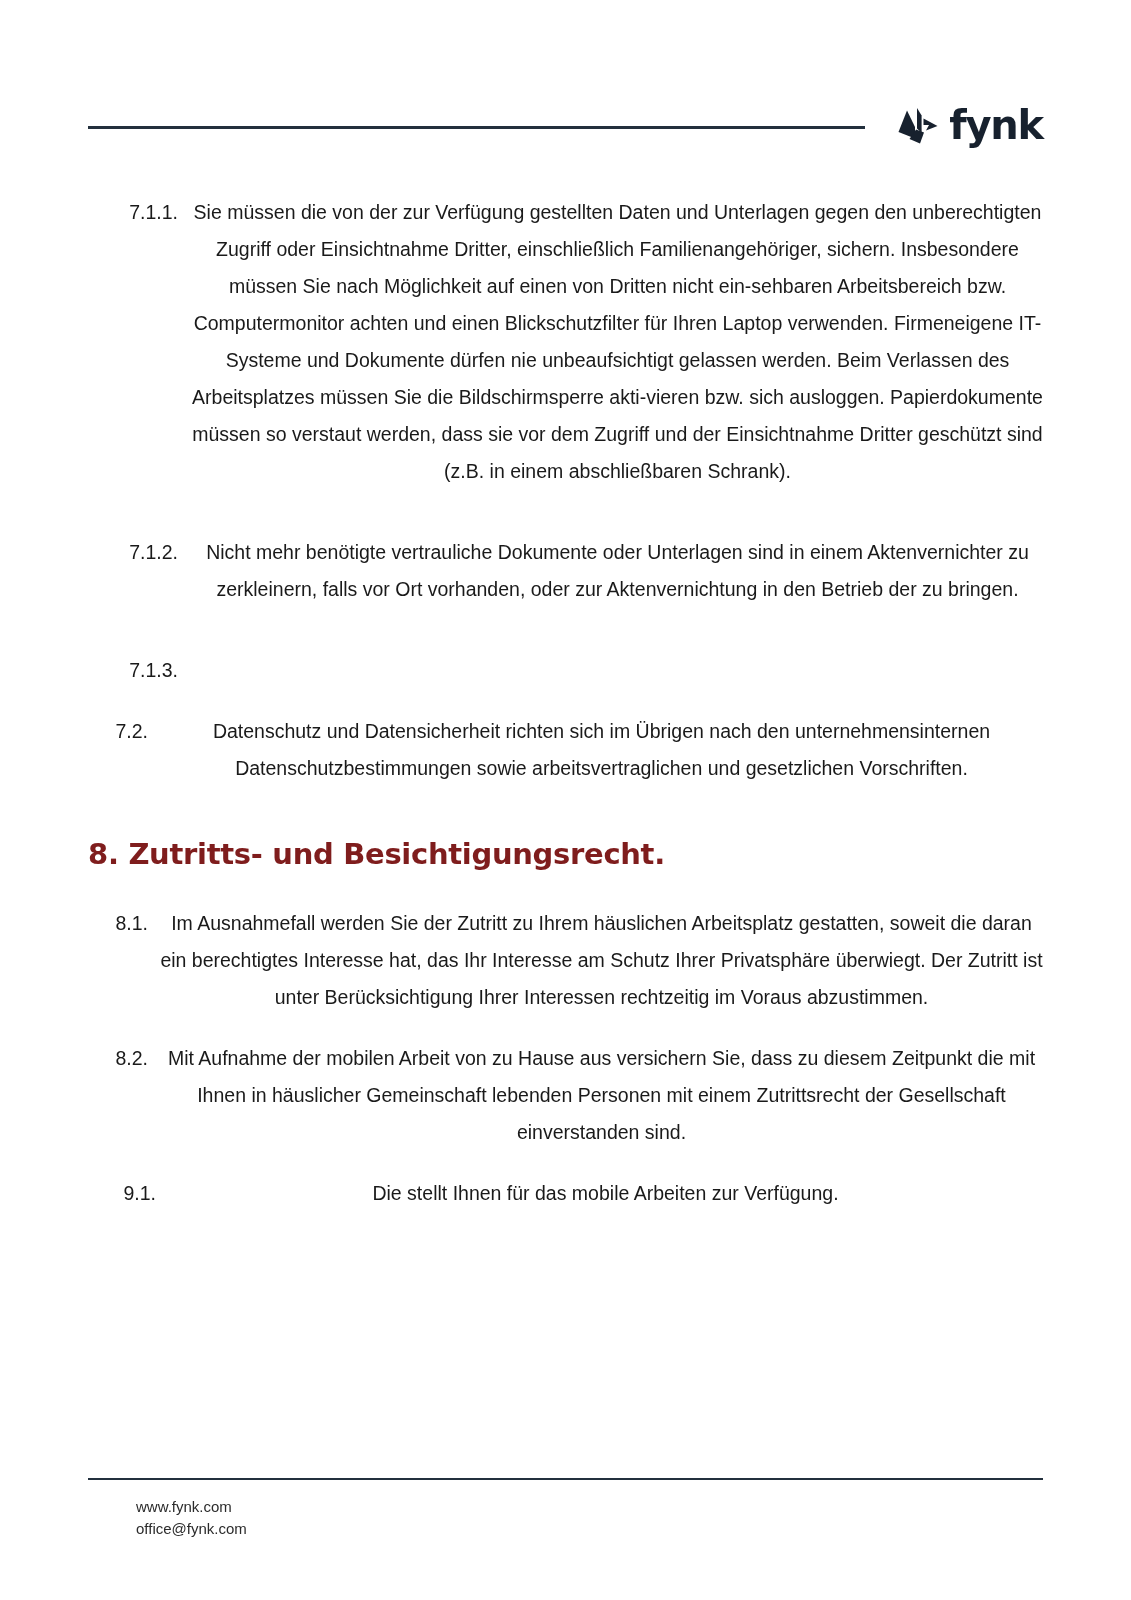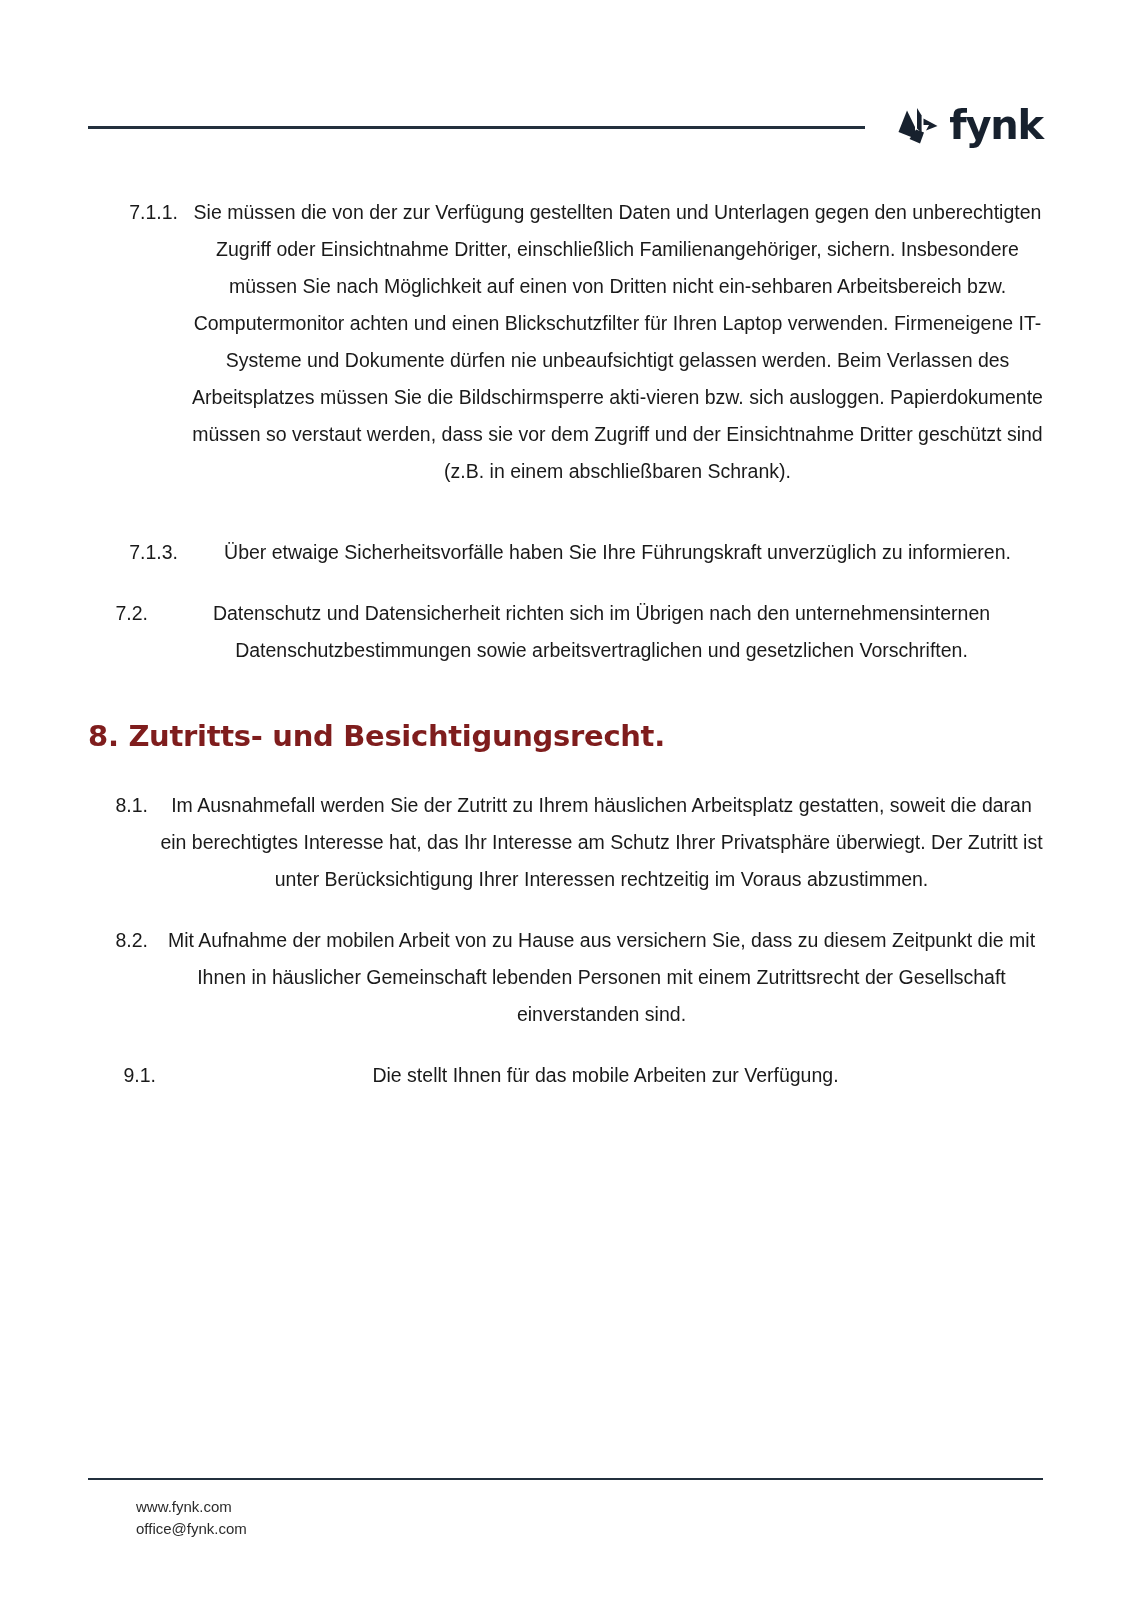--- a/index.html
+++ b/index.html
@@ -160,24 +160,27 @@
     </div>
   </div>
 
   <div class="content">
 
     <div class="clause lvl3">
       <div class="clause-num">7.1.1.</div>
       <div class="clause-body">Sie müssen die von der zur Verfügung gestellten Daten und Unterlagen gegen den unberechtigten Zugriff oder Einsichtnahme Dritter, einschließlich Familienangehöriger, sichern. Insbesondere müssen Sie nach Möglichkeit auf einen von Dritten nicht ein-sehbaren Arbeitsbereich bzw. Computermonitor achten und einen Blickschutzfilter für Ihren Laptop verwenden. Firmeneigene IT-Systeme und Dokumente dürfen nie unbeaufsichtigt gelassen werden. Beim Verlassen des Arbeitsplatzes müssen Sie die Bildschirmsperre akti-vieren bzw. sich ausloggen. Papierdokumente müssen so verstaut werden, dass sie vor dem Zugriff und der Einsichtnahme Dritter geschützt sind (z.B. in einem abschließbaren Schrank).</div>
     </div>
 
+    <div class="clause lvl3">
+      <div class="clause-num">7.1.2.</div>
+      <div class="clause-body">Nicht mehr benötigte vertrauliche Dokumente oder Unterlagen sind in einem Aktenvernichter zu zerkleinern, falls vor Ort vorhanden, oder zur Aktenvernichtung in den Betrieb der zu bringen.</div>
+    </div>
 
     <div class="clause lvl3">
       <div class="clause-num">7.1.3.</div>
-      <div class="clause-body">Über etwaige Sicherheitsvorfälle haben Sie Ihre Führungskraft unverzüglich zu informieren.</div>
     </div>
 
     <div class="clause lvl2">
       <div class="clause-num">7.2.</div>
       <div class="clause-body">Datenschutz und Datensicherheit richten sich im Übrigen nach den unternehmensinternen Datenschutzbestimmungen sowie arbeitsvertraglichen und gesetzlichen Vorschriften.</div>
     </div>
 
     <div class="heading-block">
       <h2 class="section-heading">8. Zutritts- und Besichtigungsrecht.</h2>
     </div>

